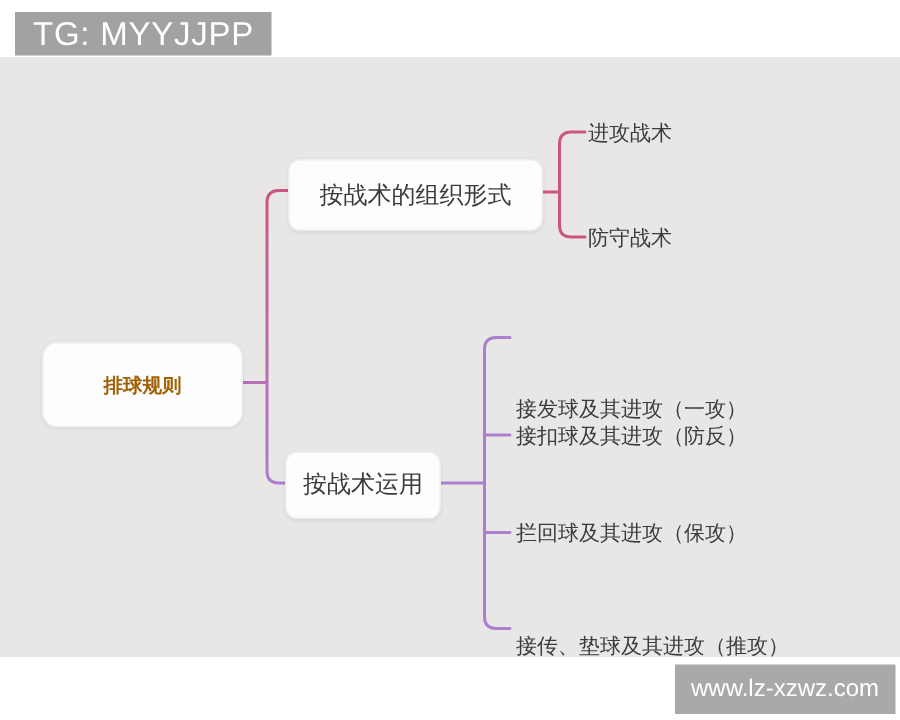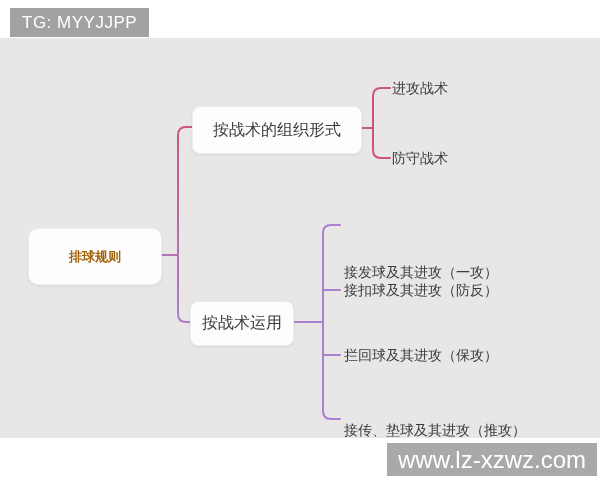--- a/index.html
+++ b/index.html
@@ -6,26 +6,26 @@
   .canvas{
     position:relative;width:600px;height:480px;overflow:hidden;
     background:var(--canvas-strip,#fff);
     font-family:"Liberation Sans","DejaVu Sans",sans-serif;
   }
   .board{position:absolute;left:0;top:38px;width:600px;height:400px;background:var(--board-bg,#e8e7e5);}
   .links{position:absolute;left:0;top:0;width:600px;height:480px;pointer-events:none;}
   .badge{
     position:absolute;left:10px;top:8px;height:29px;line-height:29px;padding:0 12px;
     background:var(--badge-bg,#a2a2a2);color:var(--badge-text,#fff);
-    font-size:17px;letter-spacing:.5px;white-space:nowrap;
+    font-size:22px;letter-spacing:.5px;white-space:nowrap;
   }
   .watermark{
     position:absolute;right:3px;bottom:4px;height:33px;line-height:33px;padding:0 11px;
     background:var(--watermark-bg,#a9a9a9);color:var(--watermark-text,#fff);
-    font-size:24px;white-space:nowrap;
+    font-size:16px;white-space:nowrap;
   }
   .node{
     position:absolute;display:flex;align-items:center;justify-content:center;
     background:var(--node-bg,#fdfdfd);border:1px solid var(--node-border,#efeeec);
     border-radius:8px;color:var(--text-dark,#3b3b3b);
     box-shadow:0 1px 3px rgba(0,0,0,.07);white-space:nowrap;
   }
   .root{left:28px;top:228px;width:132px;height:55px;font-size:13px;font-weight:bold;border-radius:10px;color:#a16207;}
   .n1{left:192px;top:106px;width:168px;height:46px;font-size:16px;}
   .n2{left:190px;top:301px;width:102px;height:43px;font-size:16px;}

